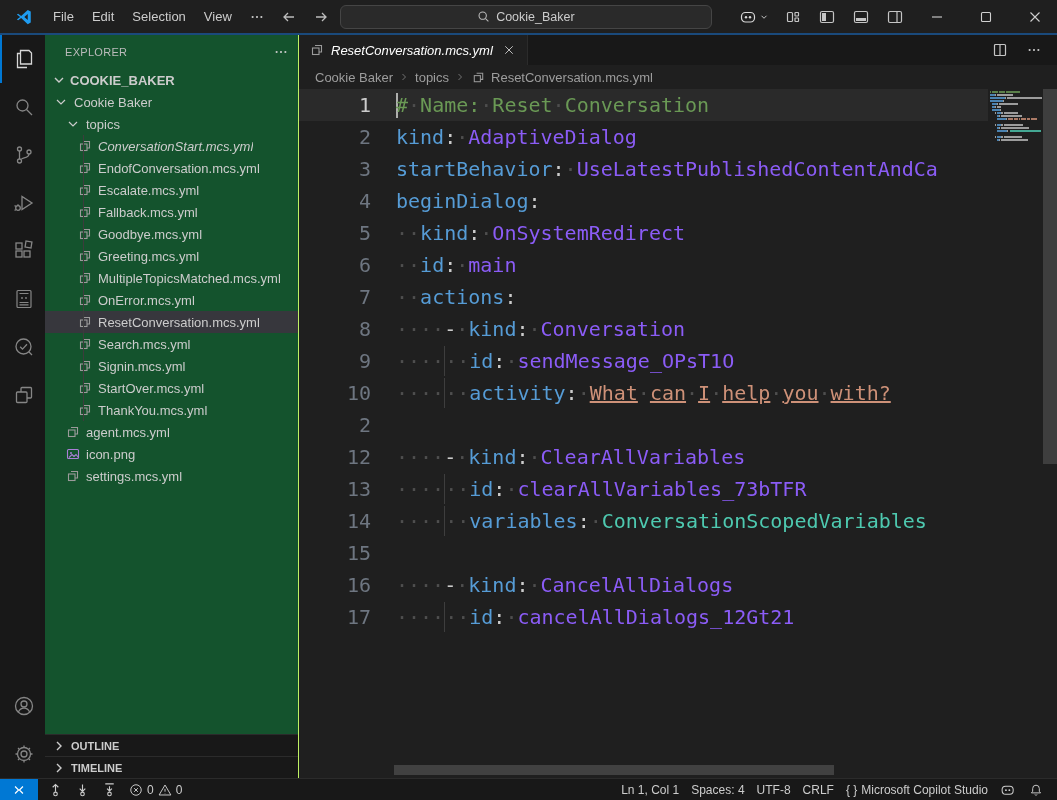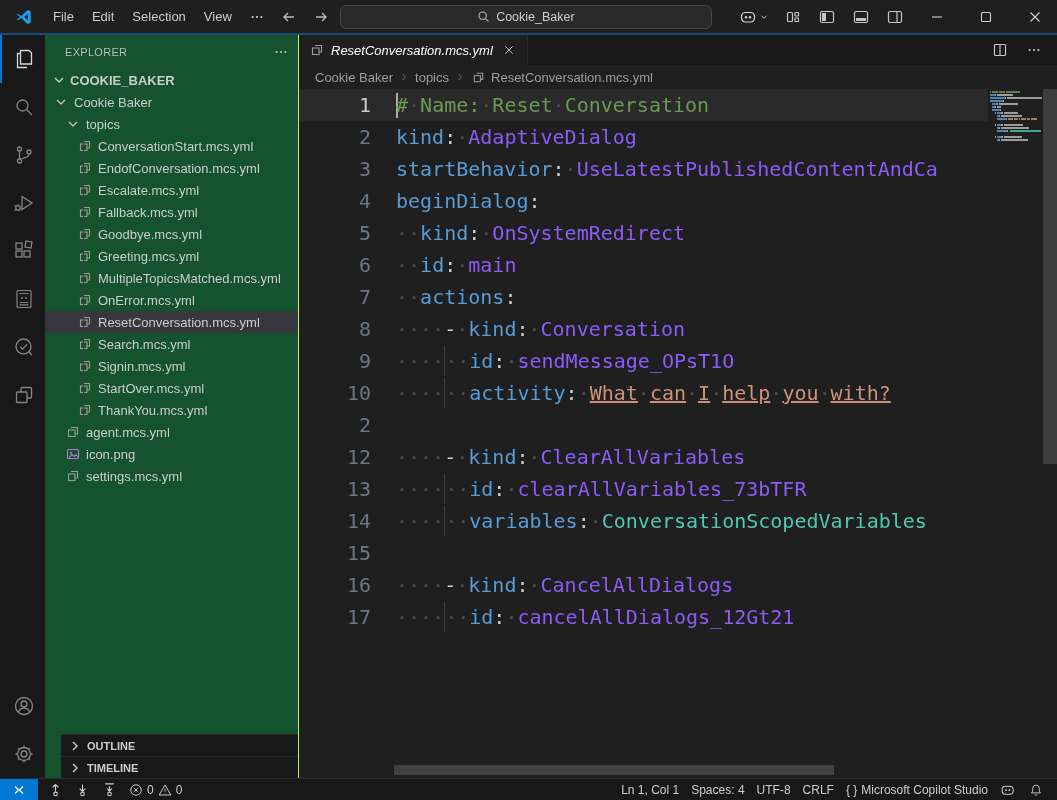--- a/index.html
+++ b/index.html
@@ -33,21 +33,21 @@
   .sb-header { height:34px; display:flex; align-items:center; justify-content:space-between; padding:0 10px 0 20px; }
   .sb-title { font-size:11px; color:#bbbbbb; letter-spacing:.3px; }
   .ws-row { height:22px; display:flex; align-items:center; gap:3px; padding-left:6px; font-weight:bold; color:#cccccc; }
   .tree { position:relative; }
   .trow { height:22px; display:flex; align-items:center; gap:5px; color:#cccccc; white-space:nowrap; }
   .trow.sel { background:#37373d; }
   .tlabel { overflow:hidden; text-overflow:ellipsis; }
   .tree-guide { position:absolute; left:38px; top:44px; height:286px; width:1px; background:#3c3c3c; }
   .chev { color:#cccccc; flex:0 0 auto; }
   .file-ico { flex:0 0 auto; }
-  .sb-panels { position:absolute; left:16px; right:0; bottom:0; }
+  .sb-panels { position:absolute; left:0; right:0; bottom:0; }
   .sb-panel { height:22px; border-top:1px solid #2b2b2b; display:flex; align-items:center; gap:4px; padding-left:6px;
               font-size:11px; font-weight:bold; color:#cccccc; background:#181818; }
 
   
   .editor { flex:1; display:flex; flex-direction:column; min-width:0; background:#1f1f1f; }
   .tabbar { height:30px; background:#181818; display:flex; align-items:stretch; flex:0 0 auto; }
   .tab { background:#1f1f1f; display:flex; align-items:center; gap:6px; padding:0 8px 0 10px; border-right:1px solid #2b2b2b; }
   .tab-label { font-style:italic; font-size:13px; color:#ffffff; }
   .tab-close { width:20px; height:20px; display:flex; align-items:center; justify-content:center; color:#bbbbbb; border-radius:4px; }
   .tab-actions { margin-left:auto; display:flex; align-items:center; gap:4px; padding-right:8px; color:#c5c5c5; }
@@ -277,21 +277,21 @@
               <path d="M4 6l4 4 4-4" fill="none" stroke="currentColor" stroke-width="1.2"></path>
             </svg>
             <span class="tlabel">Cookie Baker</span>
           </div>
           <div class="trow" style="padding-left: 20px;">
             <svg class="chev" width="16" height="16" viewBox="0 0 16 16">
               <path d="M4 6l4 4 4-4" fill="none" stroke="currentColor" stroke-width="1.2"></path>
             </svg>
             <span class="tlabel">topics</span>
           </div>
-          <div class="trow" style="padding-left: 32px;">
+          <div class="trow" style="padding-left: 32px; font-style: italic;">
             <svg class="file-ico" width="16" height="16" viewBox="0 0 16 16">
     <path d="M6 3.5h6.5v6.5H10" fill="none" stroke="#9b9b9b" stroke-width="1.1"></path>
     <rect x="3.5" y="6" width="6.5" height="6.5" fill="none" stroke="#9b9b9b" stroke-width="1.1"></rect>
   </svg>
             <span class="tlabel">ConversationStart.mcs.yml</span>
           </div>
           <div class="trow" style="padding-left: 32px;">
             <svg class="file-ico" width="16" height="16" viewBox="0 0 16 16">
     <path d="M6 3.5h6.5v6.5H10" fill="none" stroke="#9b9b9b" stroke-width="1.1"></path>
     <rect x="3.5" y="6" width="6.5" height="6.5" fill="none" stroke="#9b9b9b" stroke-width="1.1"></rect>

